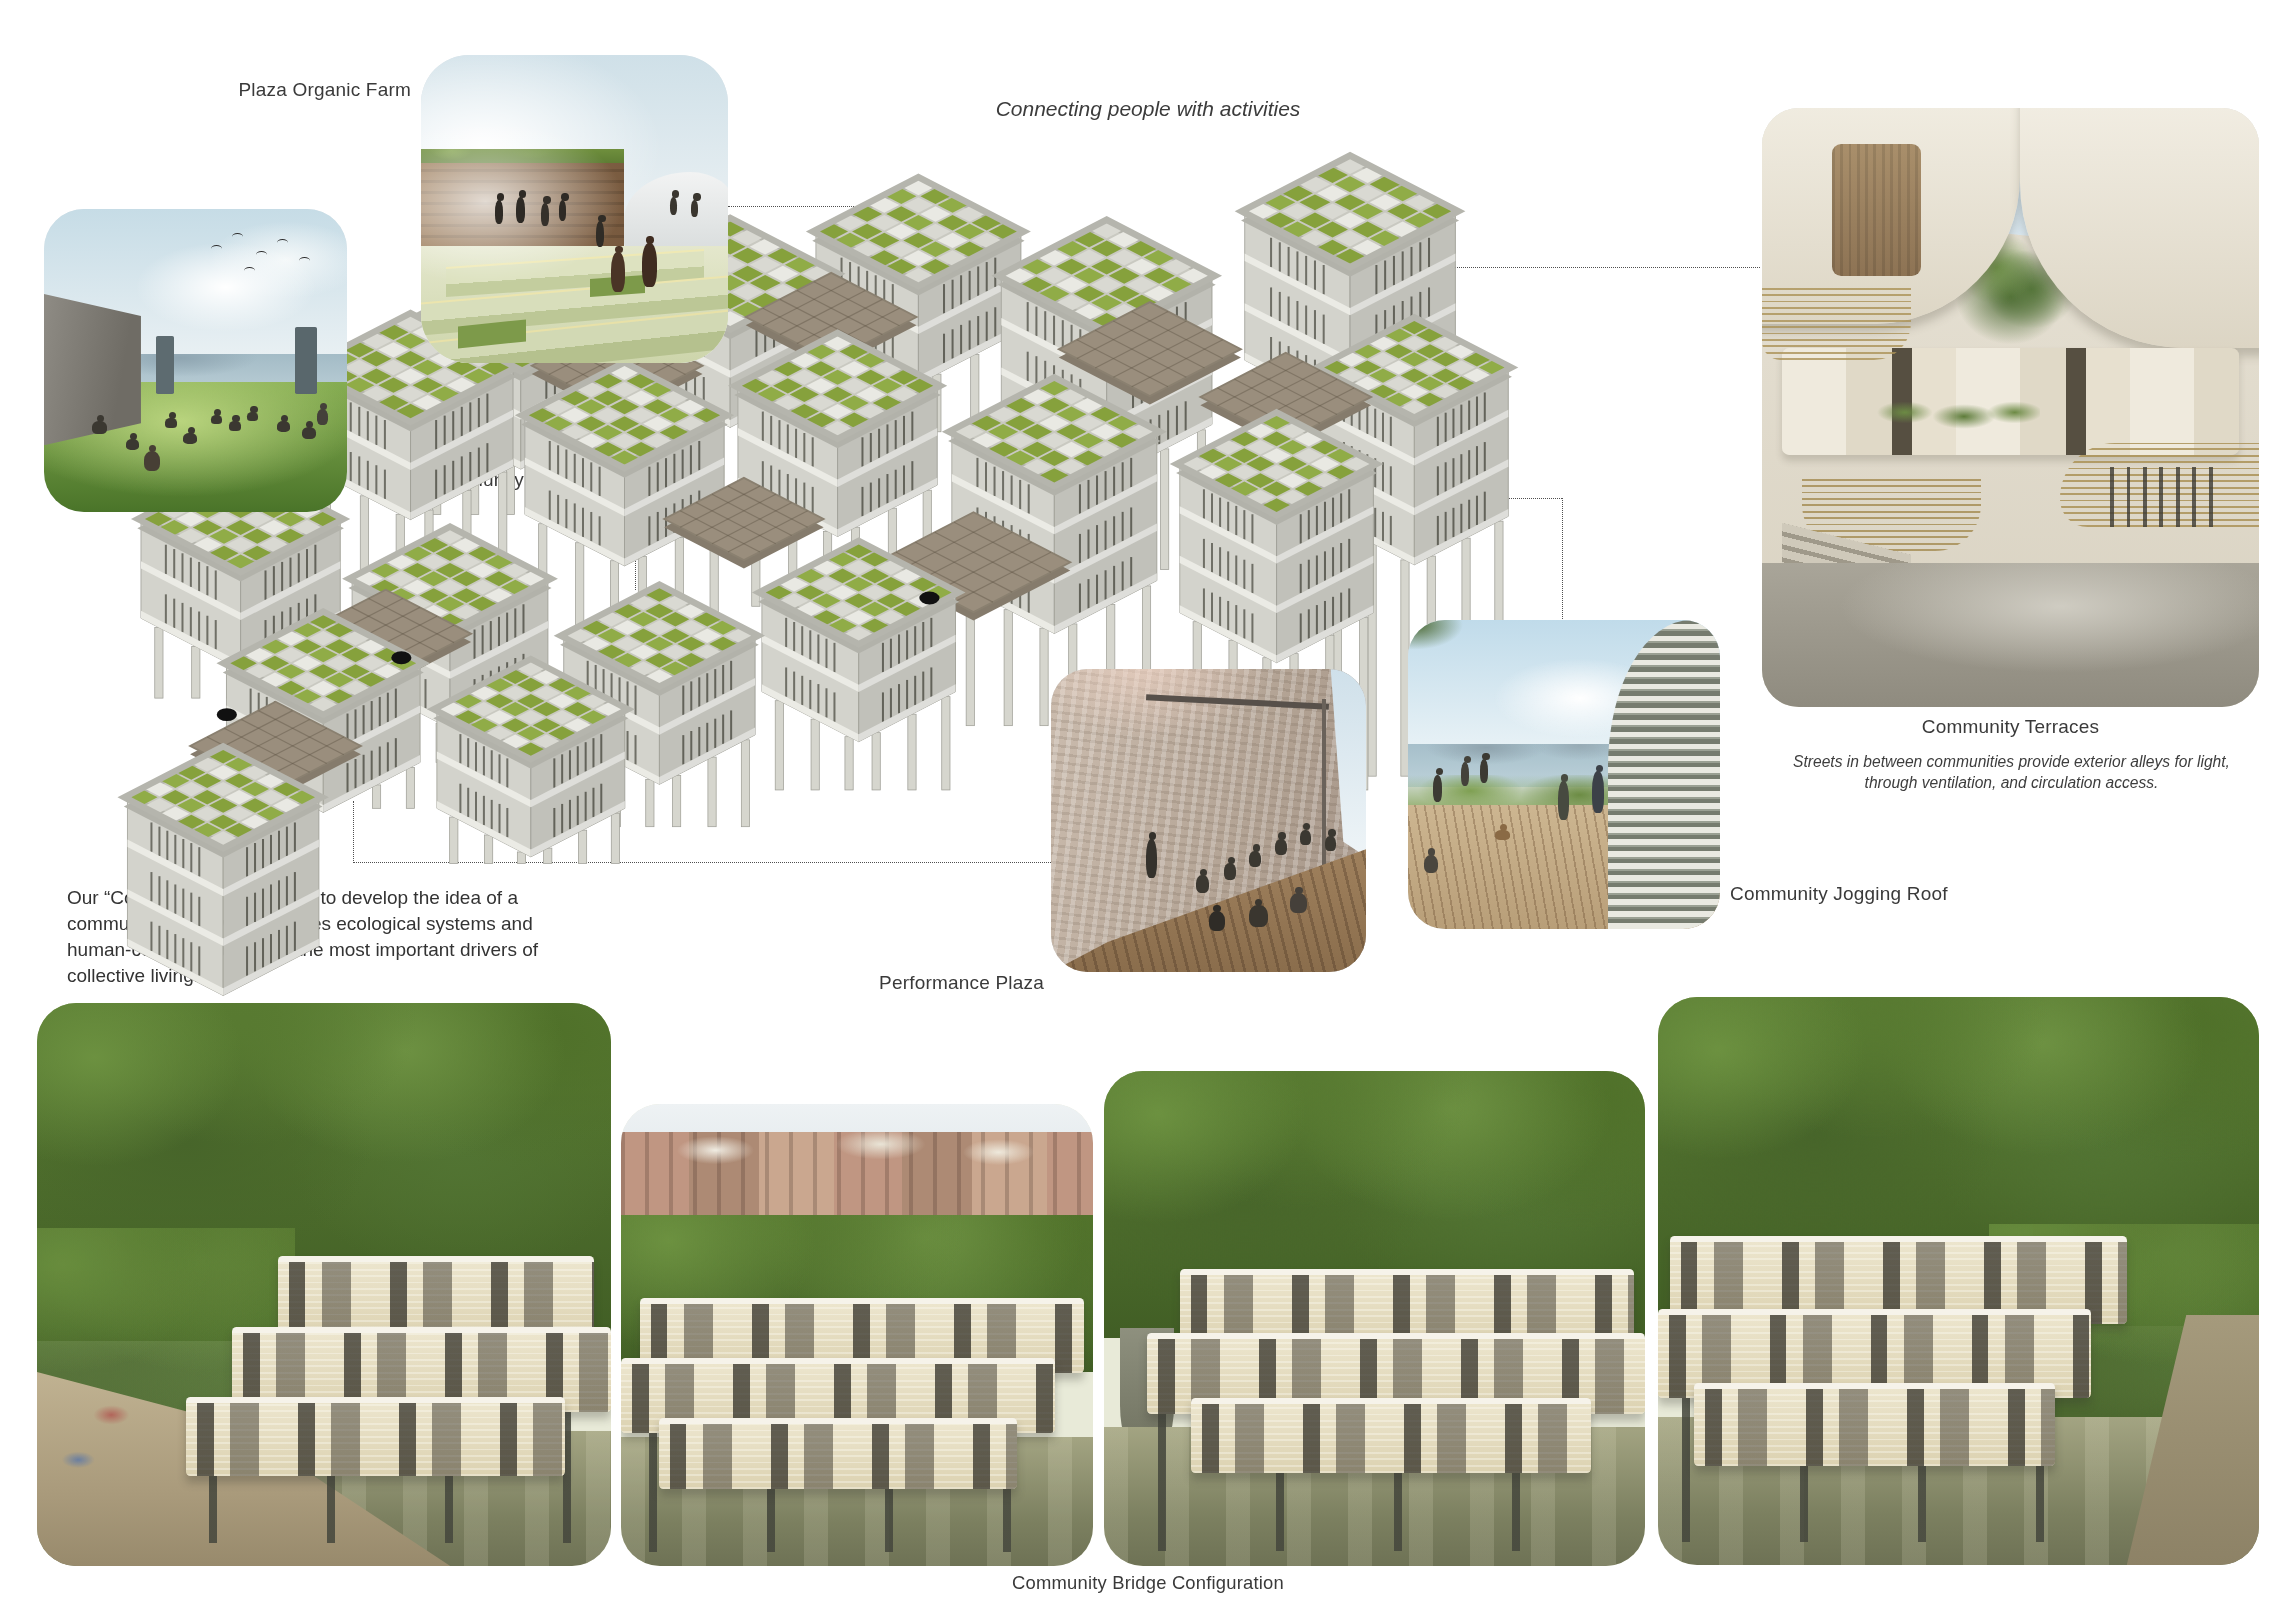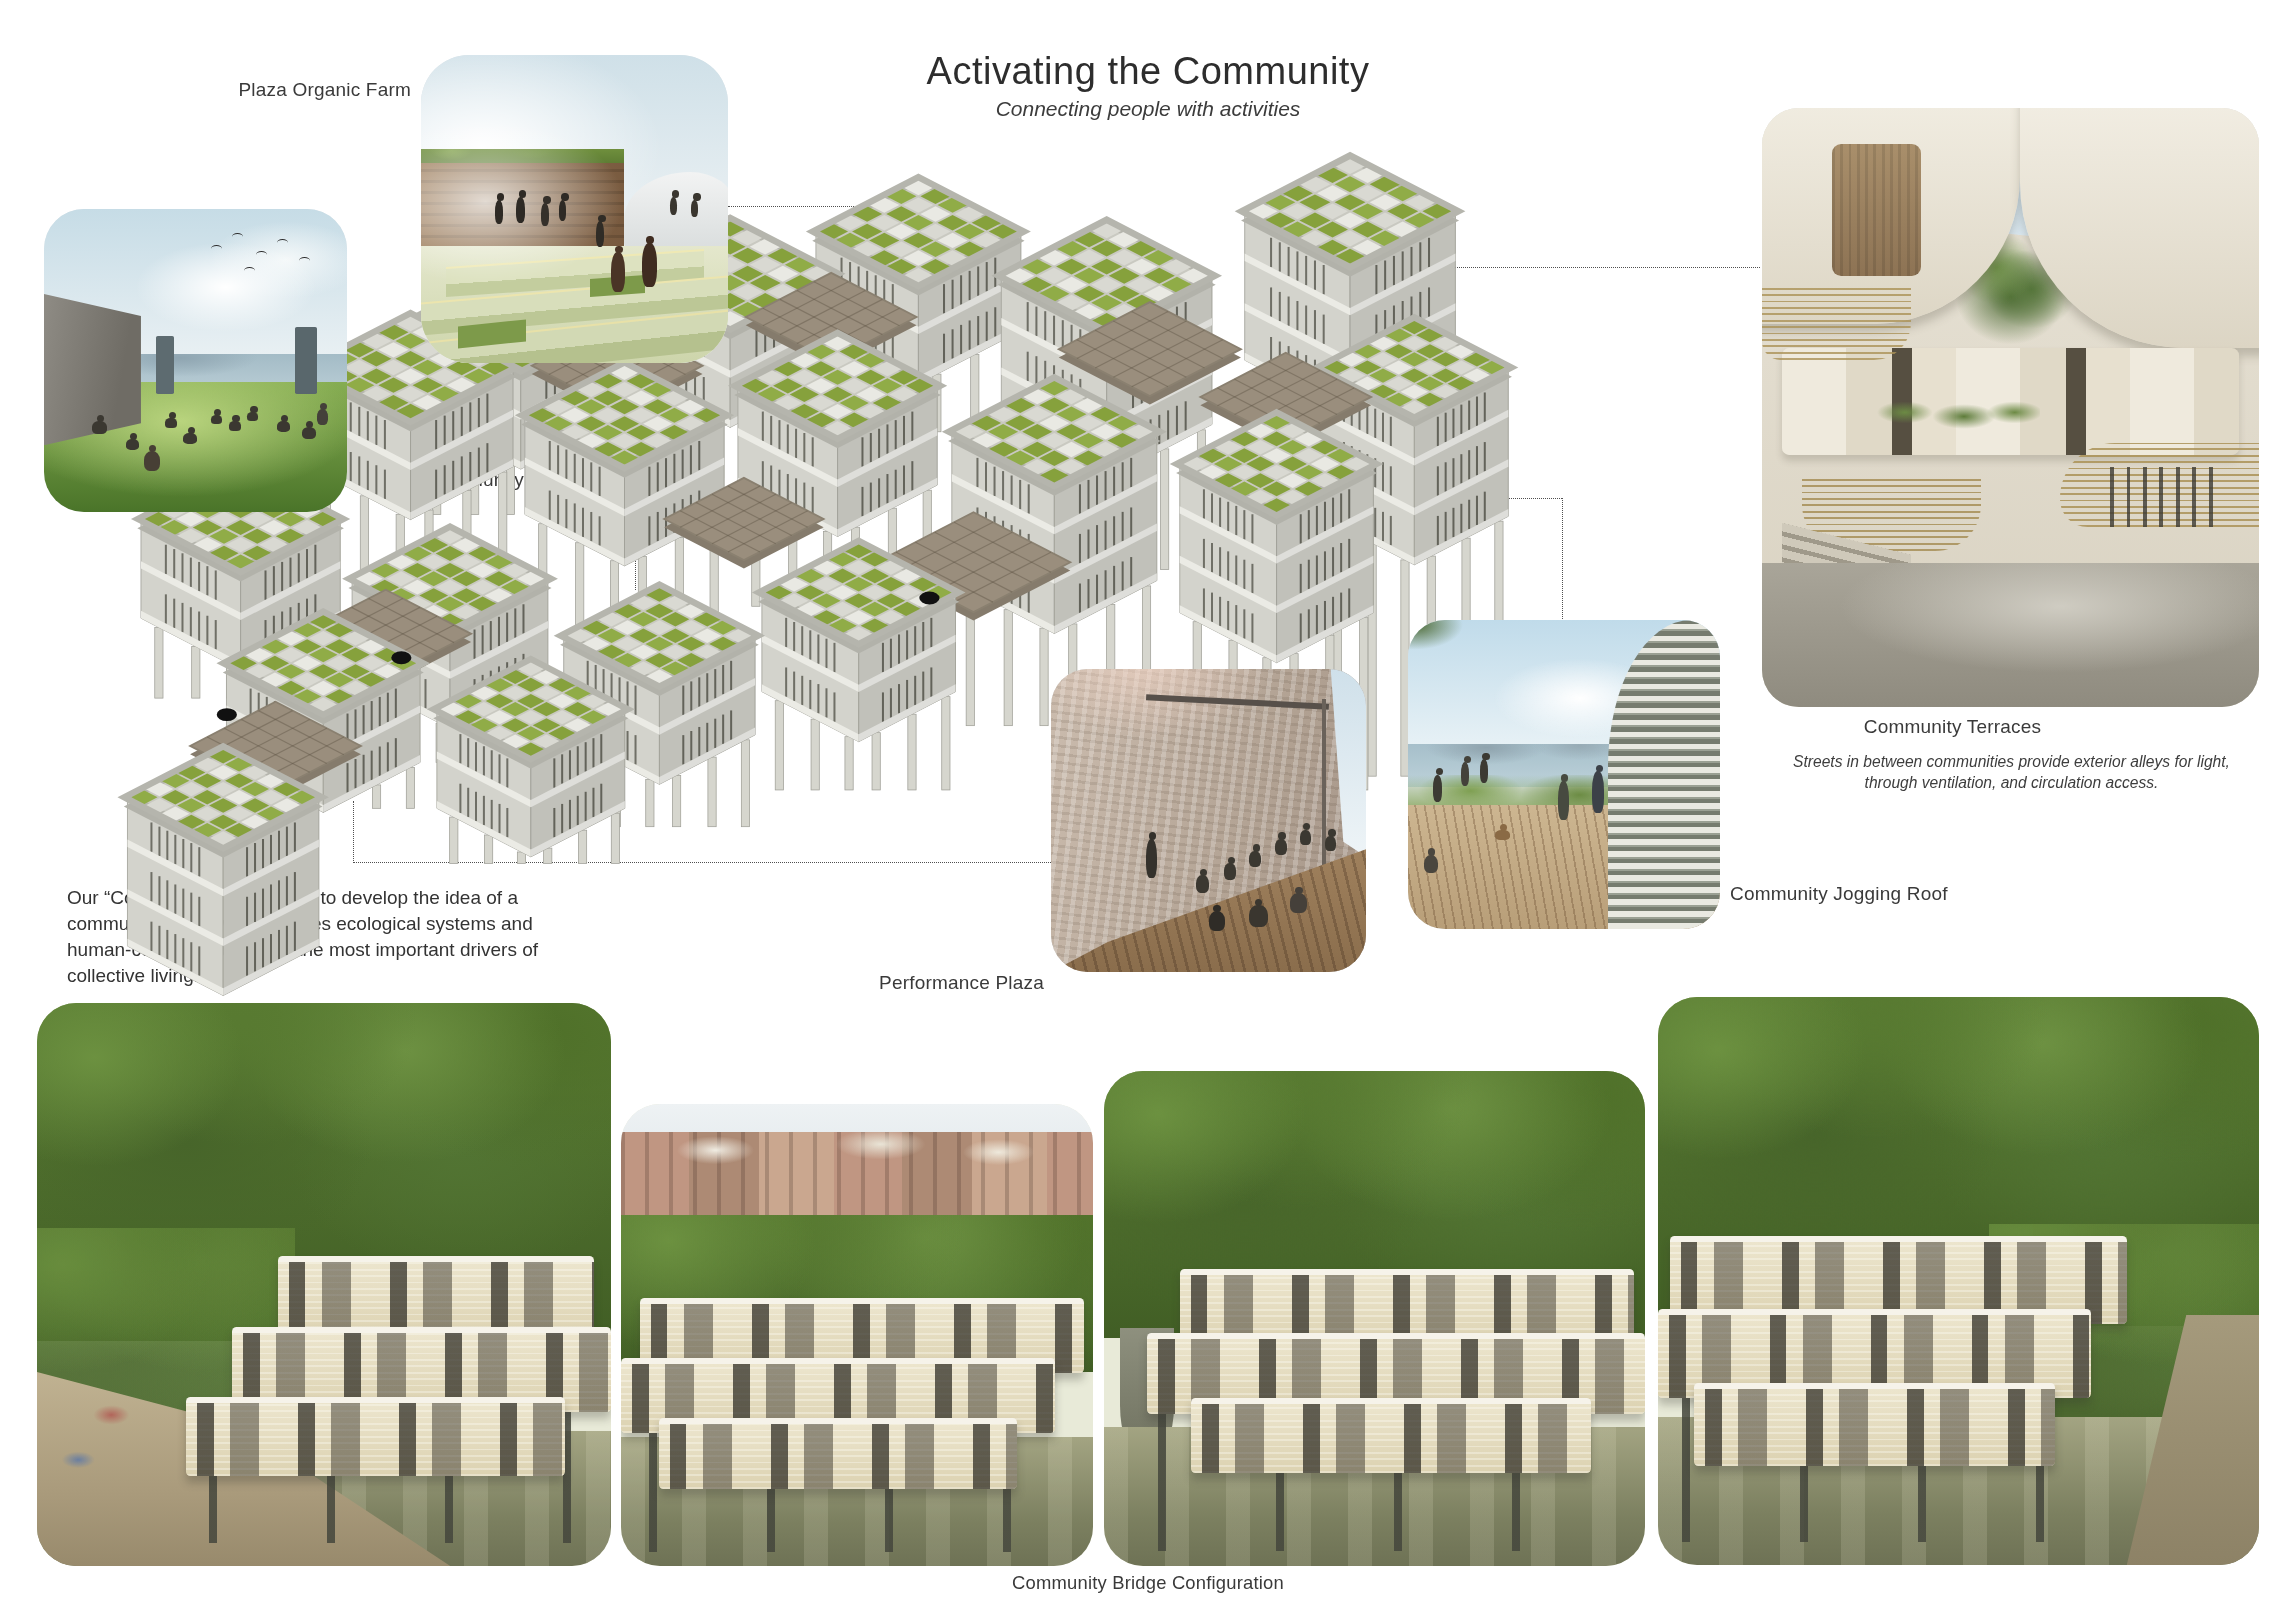--- a/index.html
+++ b/index.html
@@ -55,21 +55,20 @@
       repeating-linear-gradient(90deg, rgba(70,50,40,.25) 0 3.7px, rgba(0,0,0,0) 3.7px 24px),
       repeating-linear-gradient(90deg, #c09682 0 68px, #ad8a74 68px 138px, #caa78f 138px 213px);}
   svg{display:block;}
   #axon{position:absolute;left:0;top:0;z-index:2;pointer-events:none;}
 </style>
 </head>
 <body>
 
 <div class="board">
 
-  <div class="title">Activating the Community</div>
   <div class="subtitle">Connecting people with activities</div>
   <div class="intro">Our “Core Community” led us to develop the idea of a community bridge which places ecological systems and human-centered design as the most important drivers of collective living.</div>
 
   <div class="dh" style="left:728px;top:206px;width:154px;"></div>
   <div class="dv" style="left:882px;top:206px;height:211px;"></div>
   <div class="dh" style="left:348px;top:393px;width:288px;"></div>
   <div class="dv" style="left:635px;top:393px;height:197px;"></div>
   <div class="dh" style="left:1303px;top:267px;width:457px;"></div>
   <div class="dv" style="left:1303px;top:267px;height:119px;"></div>
   <div class="dh" style="left:1377px;top:498px;width:185px;"></div>
@@ -1949,19 +1948,19 @@
     <div class="bank" style="right:0;bottom:0;width:22%;height:44%;
       clip-path:polygon(45% 0,100% 0,100% 100%,0 100%);background:linear-gradient(#a59a7c,#8d8266);"></div>
     <div class="stilts" style="left:4%;right:24%;bottom:4%;height:28%;"></div>
     <div class="brow" style="left:2%;right:22%;top:42%;height:14.5%;"></div>
     <div class="brow" style="left:0;right:28%;top:55%;height:14.5%;"></div>
     <div class="brow" style="left:6%;right:34%;top:68%;height:13.5%;"></div>
   </div>
 
   <div class="lbl" style="left:147px;top:79px;width:264px;text-align:right;">Plaza Organic Farm</div>
   <div class="lbl" style="left:357px;top:469px;">Leisure Community Park</div>
-  <div class="lbl" style="left:1704px;top:716px;width:497px;text-align:center;">Community Terraces</div>
+  <div class="lbl" style="left:1762px;top:716px;width:497px;text-align:center;">Community Terraces</div>
   <div class="cap" style="left:1782px;top:751px;width:459px;">Streets in between communities provide exterior alleys for light, through ventilation, and circulation access.</div>
   <div class="lbl" style="left:826px;top:972px;width:218px;text-align:right;">Performance Plaza</div>
   <div class="lbl" style="left:1730px;top:883px;">Community Jogging Roof</div>
   <div class="lbl" style="left:0;top:1572px;width:2296px;text-align:center;font-size:18.4px;">Community Bridge Configuration</div>
 </div>
 
 
 </body></html>

